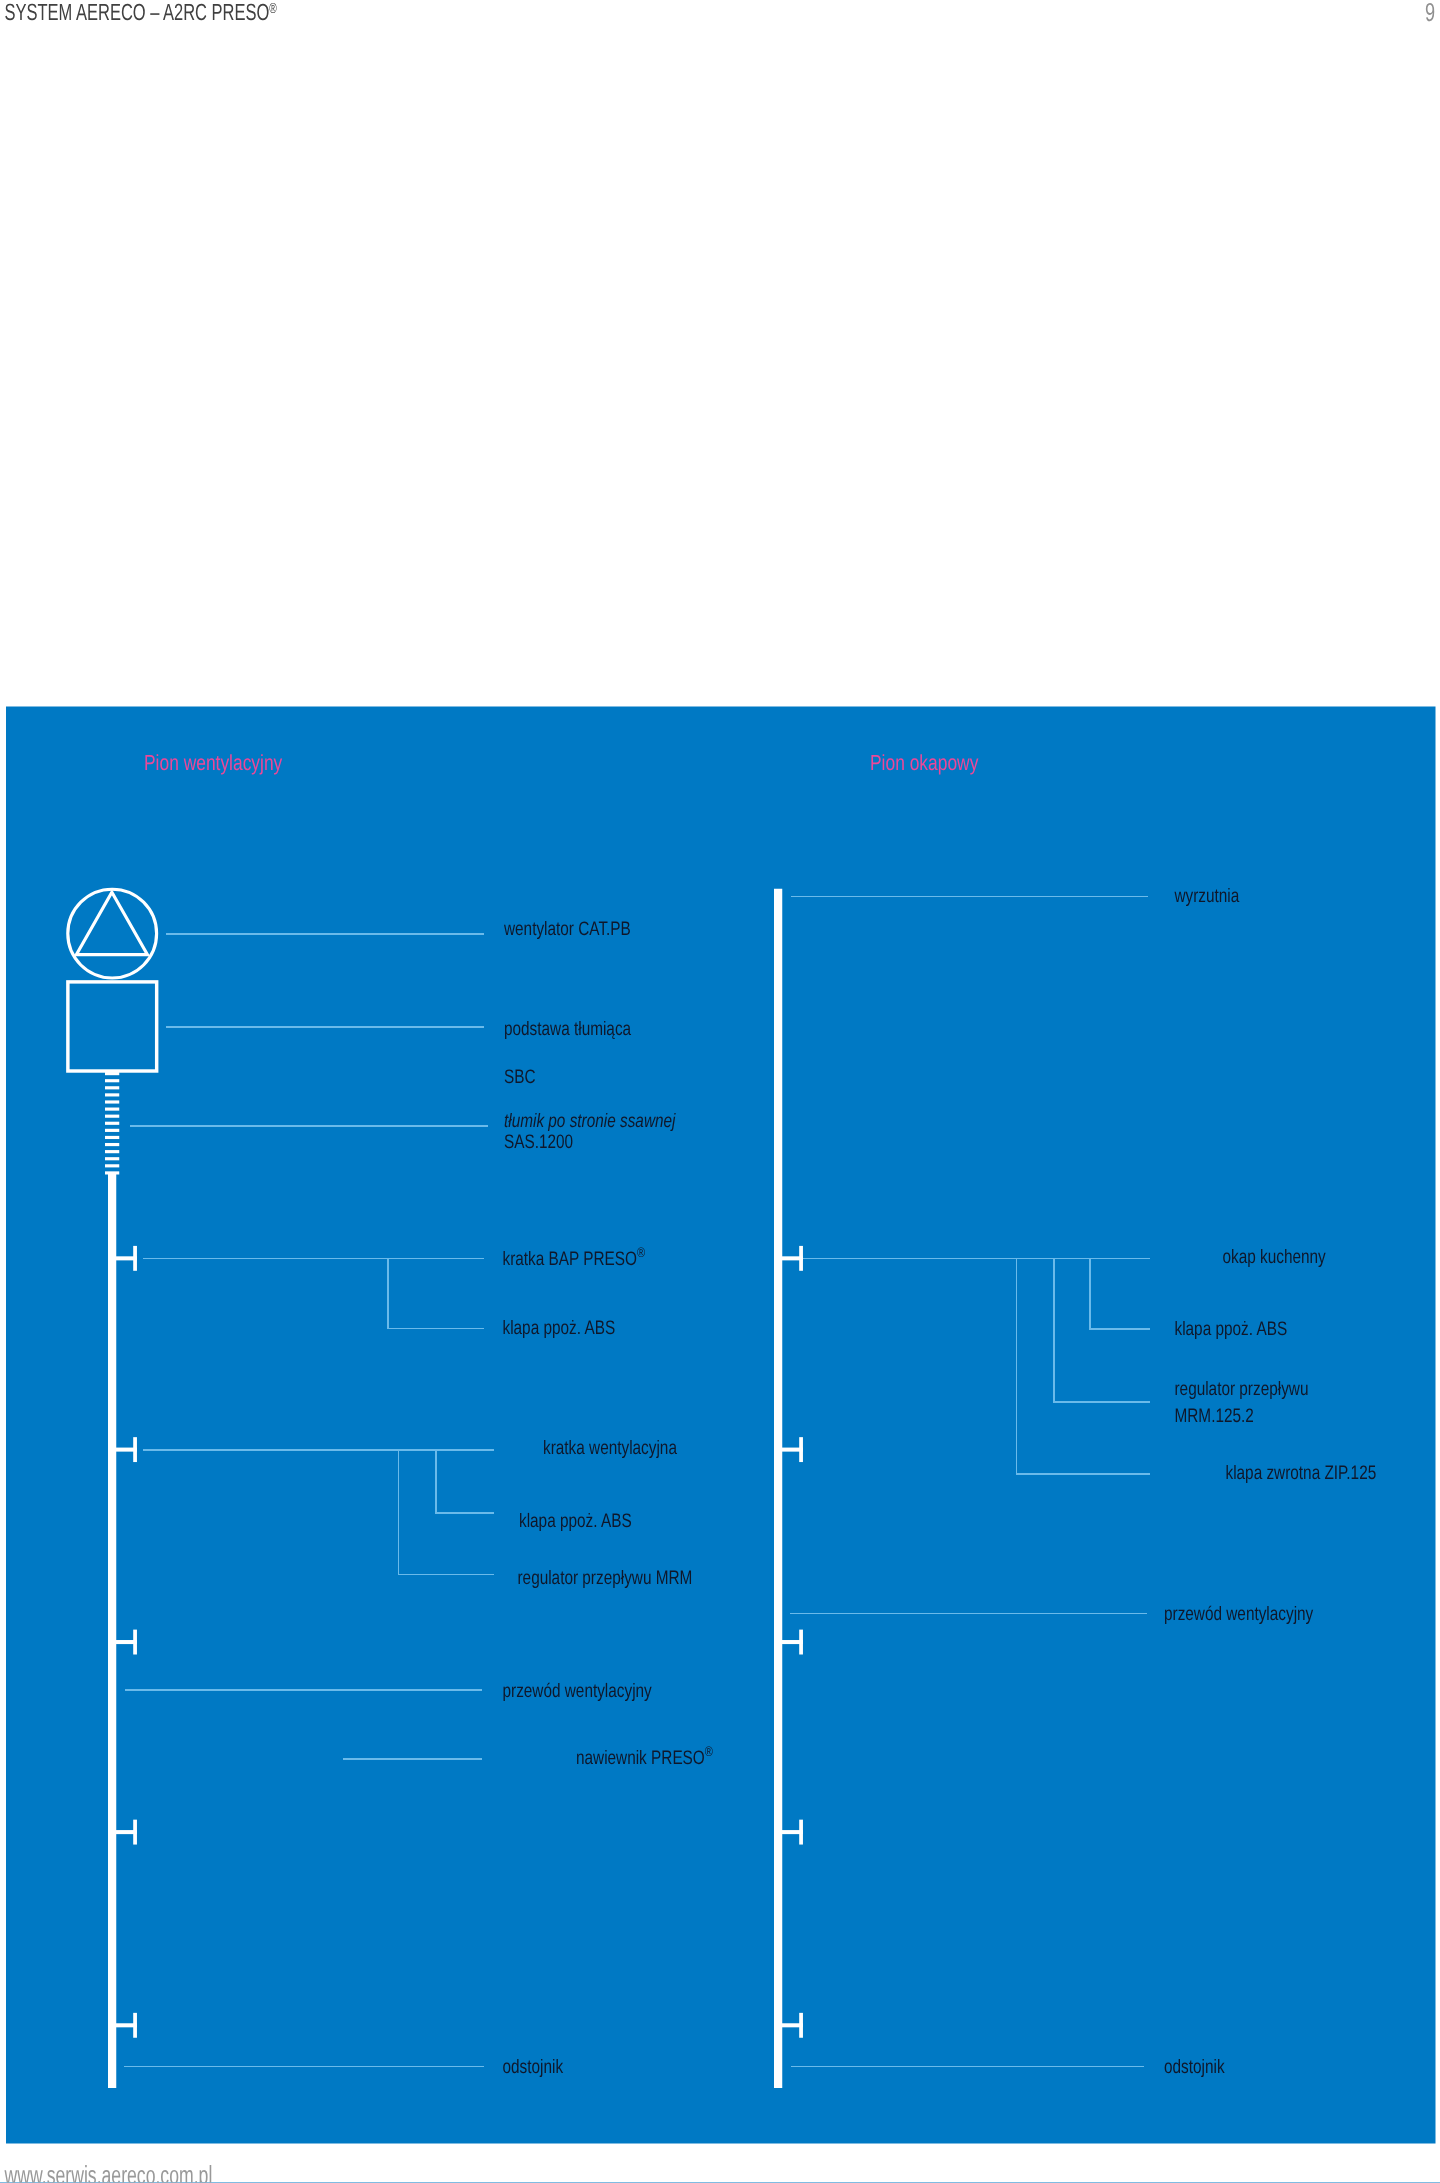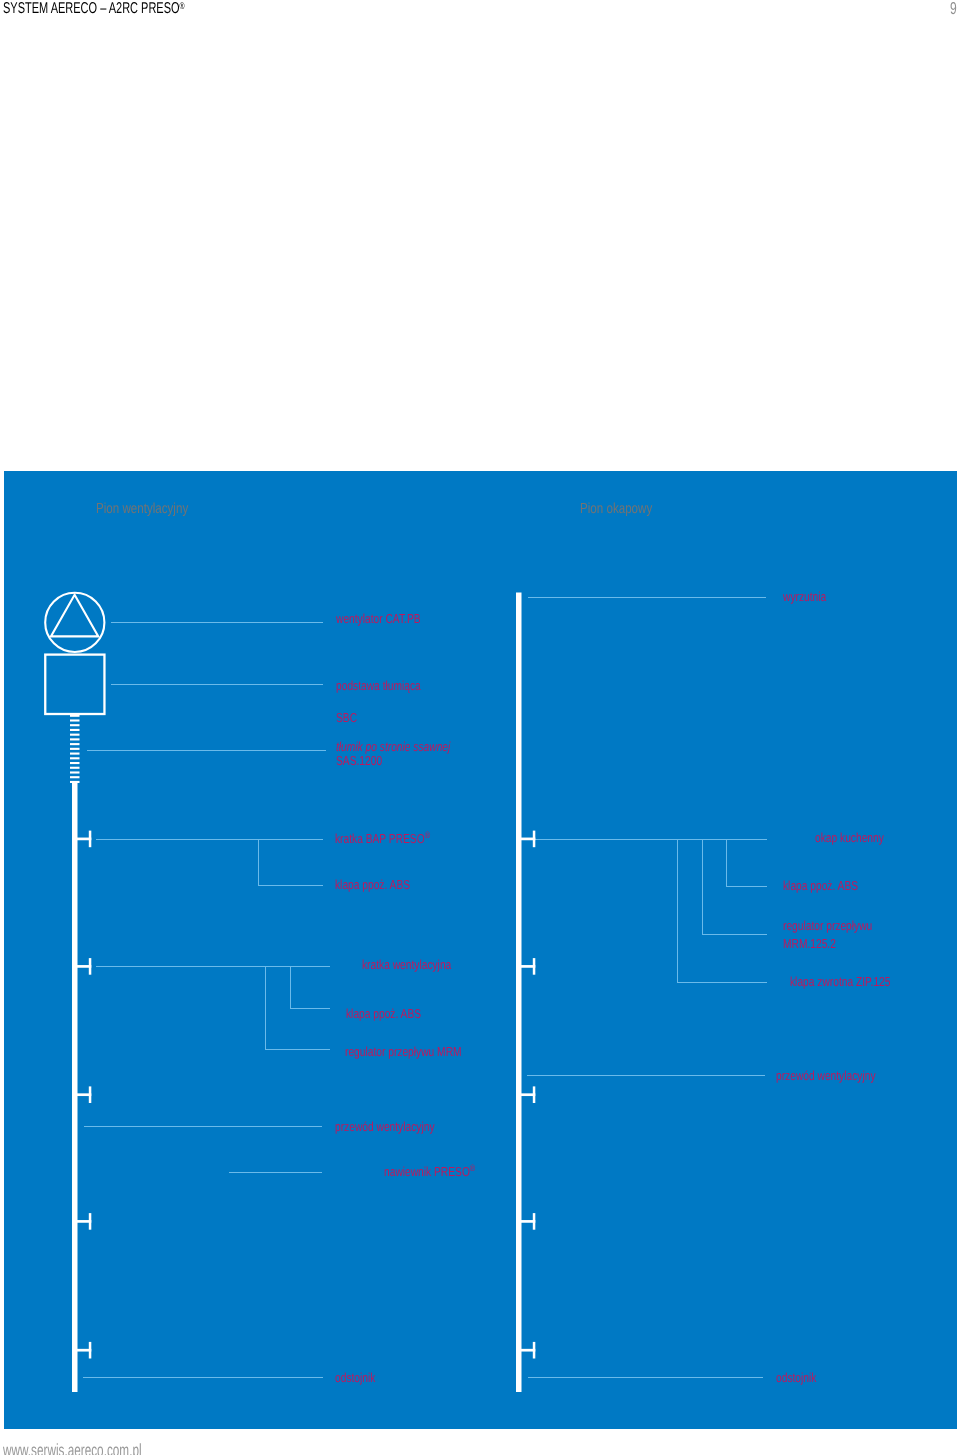--- a/index.html
+++ b/index.html
@@ -6,36 +6,36 @@
   html,body{margin:0;padding:0;}
   body{
     width:960px;height:1455px;background:#ffffff;position:relative;overflow:hidden;
     font-family:"Liberation Sans", sans-serif;
     -webkit-font-smoothing:antialiased;
     text-rendering:geometricPrecision;
   }
   .cond{display:inline-block;transform-origin:left top;white-space:nowrap;}
   sup{font-size:0.72em;vertical-align:super;line-height:0;}
 
-  #hdr{position:absolute;left:3px;top:0px;font-size:15.6px;color:#000000;}
+  #hdr{position:absolute;left:3px;top:0px;font-size:15.6px;color:#404040;}
   #hdr .cond{transform:scaleX(0.705);}
   #hdr sup{font-size:0.62em;vertical-align:0.42em;}
 
   #pageno{position:absolute;left:950px;top:-2px;font-size:17.3px;color:#909090;}
   #pageno .cond{transform:scaleX(0.70);}
 
   #footer{position:absolute;left:3.4px;top:1440.2px;font-size:17.5px;color:#999999;}
   #footer .cond{transform:scaleX(0.672);}
 
   #panel{position:absolute;left:4px;top:471px;width:953px;height:958px;background:#0079c4;}
   #sv{position:absolute;left:0;top:0;display:block;}
 
-  .lbl{position:absolute;color:#be185d;font-size:13px;white-space:nowrap;}
+  .lbl{position:absolute;color:#0f172a;font-size:13px;white-space:nowrap;}
   .lbl .cond{transform:scaleX(0.787);}
-  .ttl{position:absolute;color:#737373;font-size:14.5px;white-space:nowrap;}
+  .ttl{position:absolute;color:#ec4899;font-size:14.5px;white-space:nowrap;}
   .ttl .cond{transform:scaleX(0.80);}
 </style>
 </head>
 <body>
 
 <div id="hdr"><span class="cond"><span>SYSTEM AERECO – A2RC PRESO</span><sup>®</sup></span></div>
 
 <div id="pageno"><span class="cond">9</span></div>
 
 <div id="panel"></div>
@@ -125,18 +125,18 @@
     <div class="lbl" style="left: 345.2px; top: 1043.8px;"><span class="cond">regulator przepływu MRM</span></div>
     <div class="lbl" style="left: 334.7px; top: 1118.9px;"><span class="cond">przewód wentylacyjny</span></div>
     <div class="lbl" style="left: 335.7px; top: 1163.9px; margin-left: 48px;"><span class="cond">nawiewnik PRESO<sup>®</sup></span></div>
     <div class="lbl" style="left: 334.5px; top: 1370px;"><span class="cond">odstojnik</span></div>
     <div class="ttl" style="left: 555.5px; top: 500.8px; padding-left: 24px;"><span class="cond">Pion okapowy</span></div>
     <div class="lbl" style="left: 782.7px; top: 589px;"><span class="cond">wyrzutnia</span></div>
     <div class="lbl" style="left: 815px; top: 830.3px;"><span class="cond">okap kuchenny</span></div>
     <div class="lbl" style="left: 783px; top: 878.4px;"><span class="cond">klapa ppoż. ABS</span></div>
     <div class="lbl" style="left: 782.9px; top: 917.5px;"><span class="cond">regulator przepływu</span></div>
     <div class="lbl" style="left: 782.9px; top: 935.8px;"><span class="cond">MRM.125.2</span></div>
-    <div class="lbl" style="left: 762px; top: 974.4px; padding-left: 28px;"><span class="cond">klapa zwrotna ZIP.125</span></div>
+    <div class="lbl" style="left: 789px; top: 974.4px; padding-left: 28px;"><span class="cond">klapa zwrotna ZIP.125</span></div>
     <div class="lbl" style="left: 776.2px; top: 1067.5px;"><span class="cond">przewód wentylacyjny</span></div>
     <div class="lbl" style="left: 775.8px; top: 1370.4px;"><span class="cond">odstojnik</span></div>
   </div>
 
 <div id="footer"><span class="cond">www.serwis.aereco.com.pl</span></div>
 
 </body></html>

